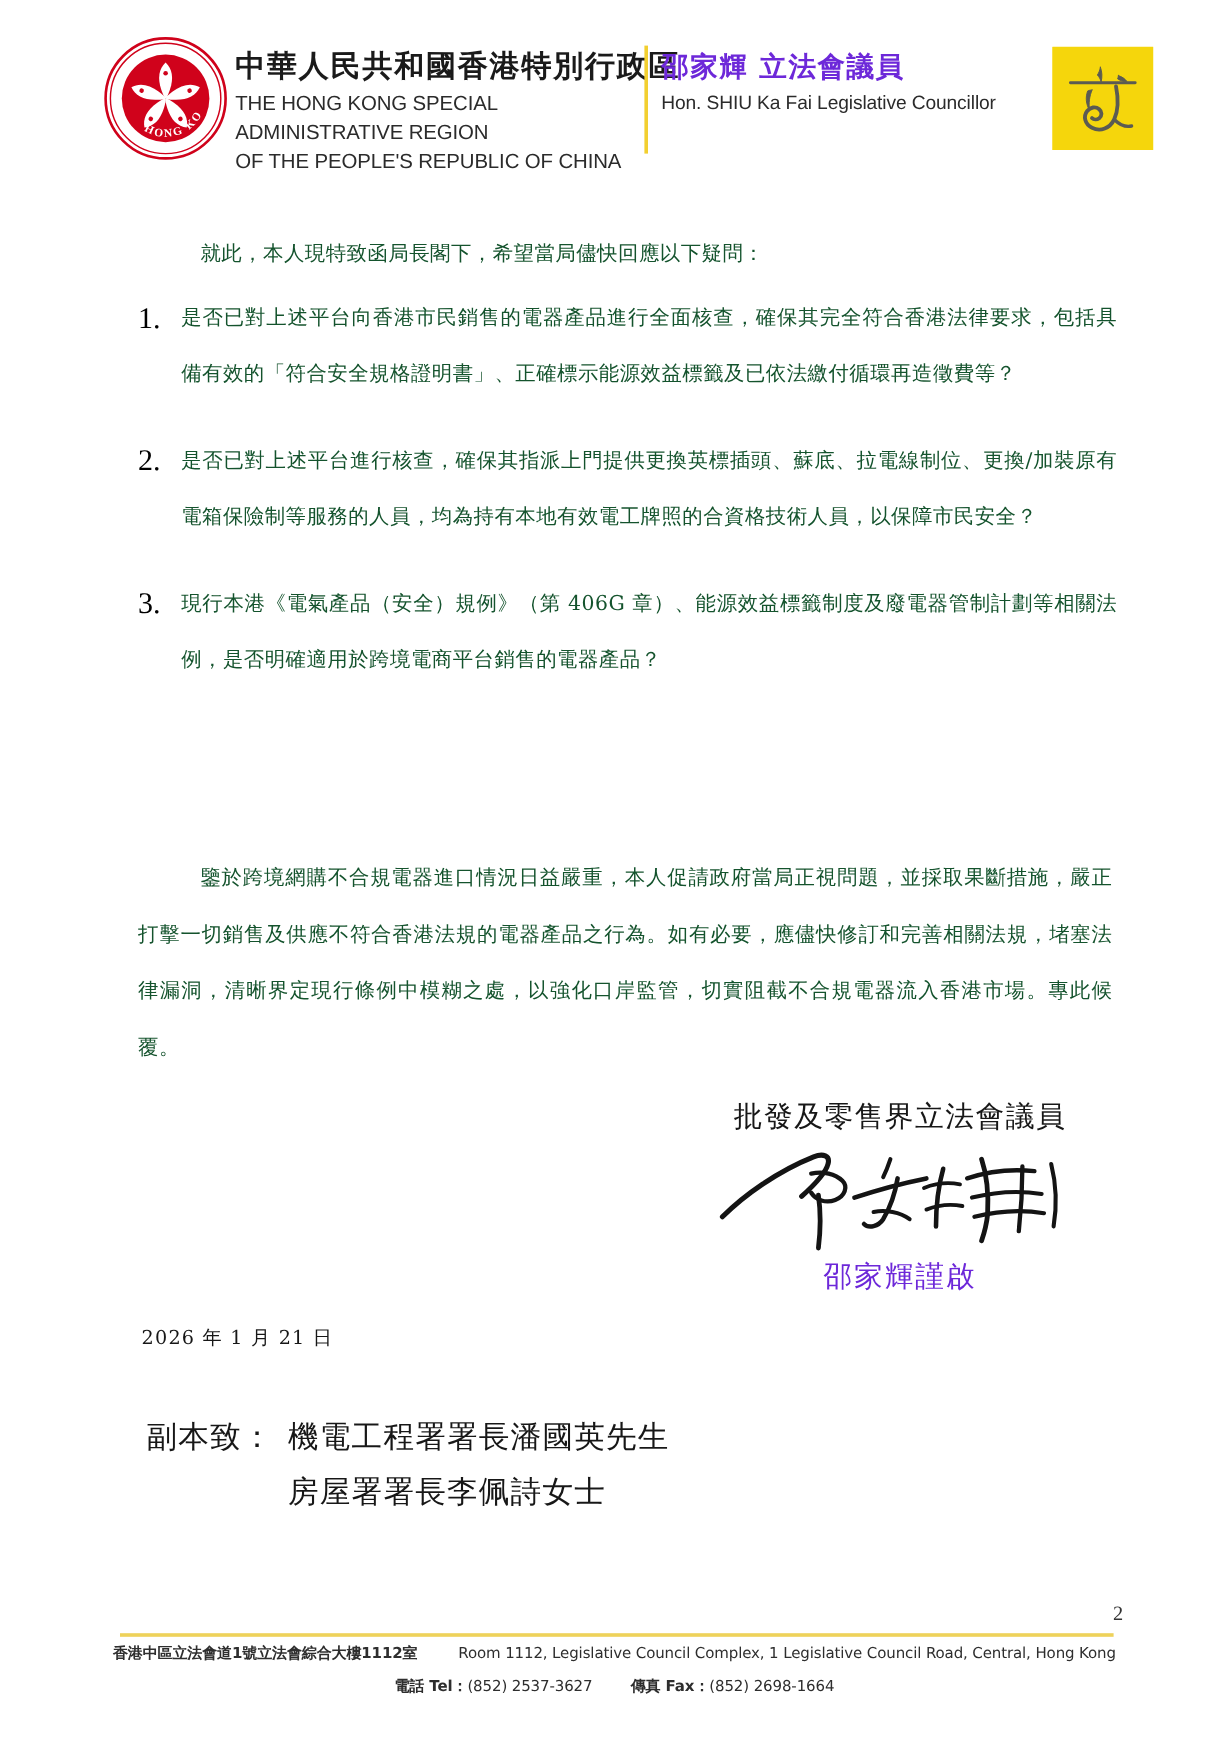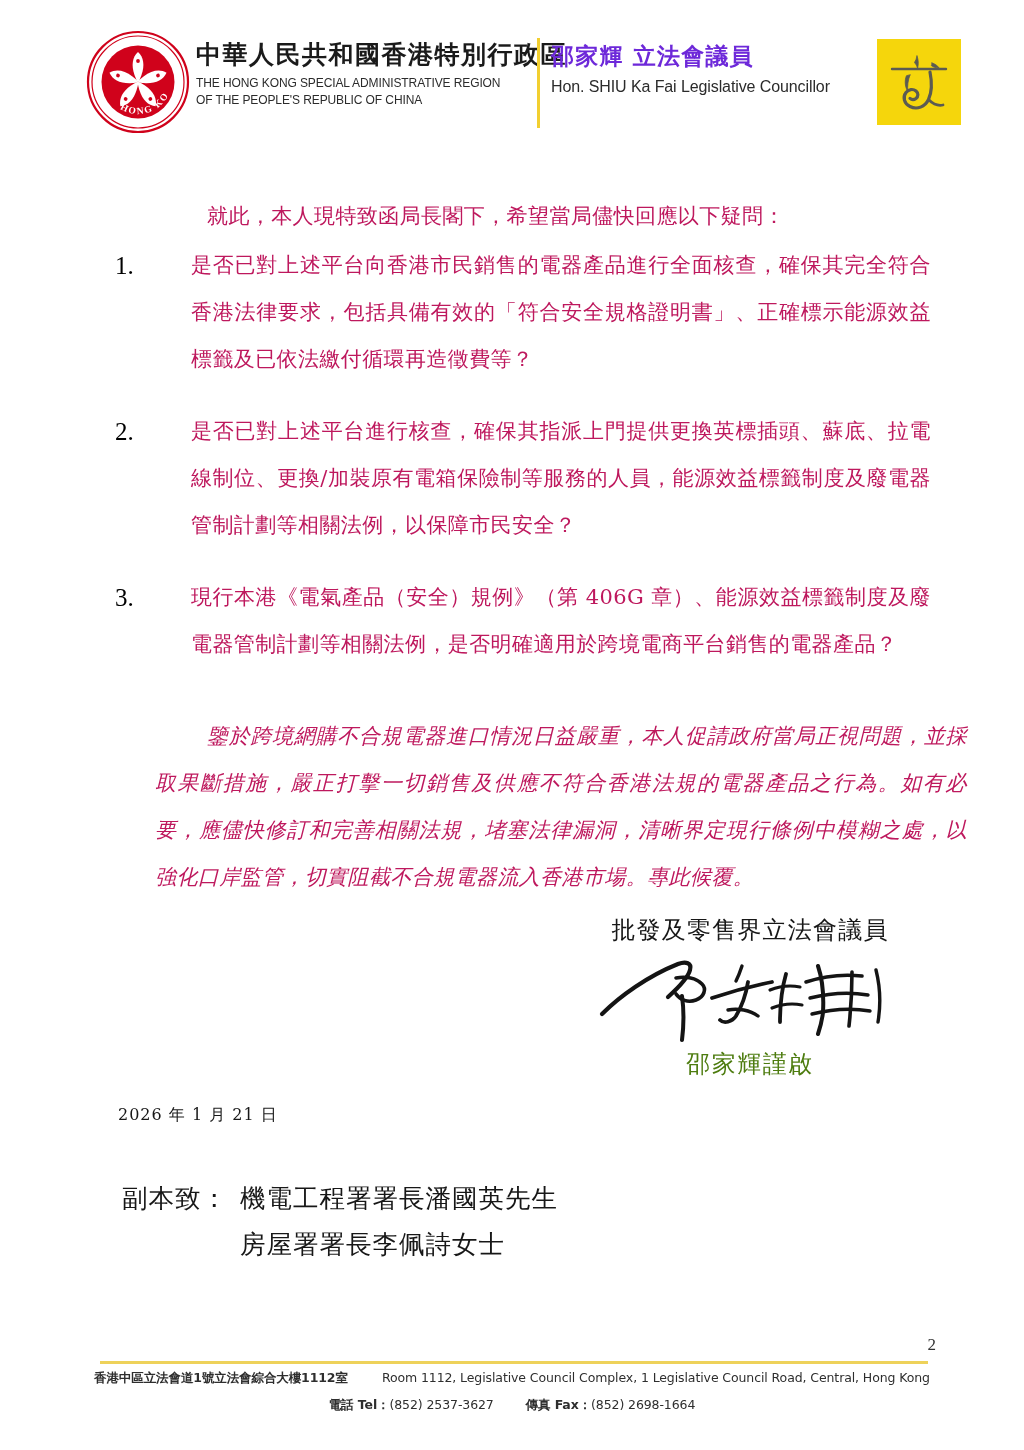--- a/index.html
+++ b/index.html
@@ -50,21 +50,21 @@
     font-family: "DejaVu Sans", "Liberation Sans", sans-serif;
     font-size: 25px;
     font-weight: 700;
     letter-spacing: 1.5px;
     line-height: 1.18;
     color: #1a1a1a;
     white-space: nowrap;
   }
   .org-en {
     font-family: "Liberation Sans", "DejaVu Sans", sans-serif;
-    font-size: 12px;
+    font-size: 17px;
     font-weight: 400;
     line-height: 1.42;
     color: #2b2b2b;
     margin-top: 5px;
     letter-spacing: -0.1px;
   }
 
   .vdivider {
     position: absolute;
     left: 537px;
@@ -113,27 +113,26 @@
   
   .body-area {
     position: absolute;
     left: 0;
     top: 150px;
     width: 1024px;
   }
 
   .cn {
     font-family: "DejaVu Serif", "Liberation Serif", serif;
-    color: #be185d;
-    font-size: 21px;
+    color: #14532d;
+    font-size: 17px;
     line-height: 47px;
     letter-spacing: 0.4px;
     text-align: justify;
     text-justify: inter-character;
-    margin-left: 40px;
   }
 
   .intro-para {
     position: absolute;
     left: 115px;
     top: 22px;
     width: 812px;
     text-indent: 52px;
   }
 
@@ -160,21 +159,20 @@
     line-height: 47px;
   }
   .qtext { display: block; }
 
   .closing-para {
     position: absolute;
     left: 115px;
     top: 542px;
     width: 812px;
     text-indent: 52px;
-    font-style: italic;
   }
 
   
   .sig-block {
     position: absolute;
     left: 560px;
     top: 764px;
     width: 380px;
     text-align: center;
   }
@@ -188,21 +186,21 @@
   .sig-image {
     width: 320px;
     height: 92px;
     margin: 6px auto 0;
   }
   .sig-image svg { display: block; }
   .sig-name {
     font-family: Liberation Serif, serif;
     font-size: 24px;
     letter-spacing: 1.5px;
-    color: #4d7c0f;
+    color: #6d28d9;
     margin-top: 4px;
   }
 
   
   .date-line {
     position: absolute;
     left: 118px;
     top: 955px;
     font-family: "DejaVu Serif", "Liberation Serif", serif;
     font-size: 16px;
@@ -345,21 +343,21 @@
 
     <p class="cn intro-para">就此，本人現特致函局長閣下，希望當局儘快回應以下疑問：</p>
 
     <ol class="qlist">
       <li class="qitem">
         <span class="qnum">1.</span>
         <span class="cn qtext">是否已對上述平台向香港市民銷售的電器產品進行全面核查，確保其完全符合香港法律要求，包括具備有效的「符合安全規格證明書」、正確標示能源效益標籤及已依法繳付循環再造徵費等？</span>
       </li>
       <li class="qitem">
         <span class="qnum">2.</span>
-        <span class="cn qtext">是否已對上述平台進行核查，確保其指派上門提供更換英標插頭、蘇底、拉電線制位、更換/加裝原有電箱保險制等服務的人員，能源效益標籤制度及廢電器管制計劃等相關法例，以保障市民安全？</span>
+        <span class="cn qtext">是否已對上述平台進行核查，確保其指派上門提供更換英標插頭、蘇底、拉電線制位、更換/加裝原有電箱保險制等服務的人員，均為持有本地有效電工牌照的合資格技術人員，以保障市民安全？</span>
       </li>
       <li class="qitem">
         <span class="qnum">3.</span>
         <span class="cn qtext">現行本港《電氣產品（安全）規例》（第 406G 章）、能源效益標籤制度及廢電器管制計劃等相關法例，是否明確適用於跨境電商平台銷售的電器產品？</span>
       </li>
     </ol>
 
     <p class="cn closing-para">鑒於跨境網購不合規電器進口情況日益嚴重，本人促請政府當局正視問題，並採取果斷措施，嚴正打擊一切銷售及供應不符合香港法規的電器產品之行為。如有必要，應儘快修訂和完善相關法規，堵塞法律漏洞，清晰界定現行條例中模糊之處，以強化口岸監管，切實阻截不合規電器流入香港市場。專此候覆。</p>
 
     <div class="sig-block">

